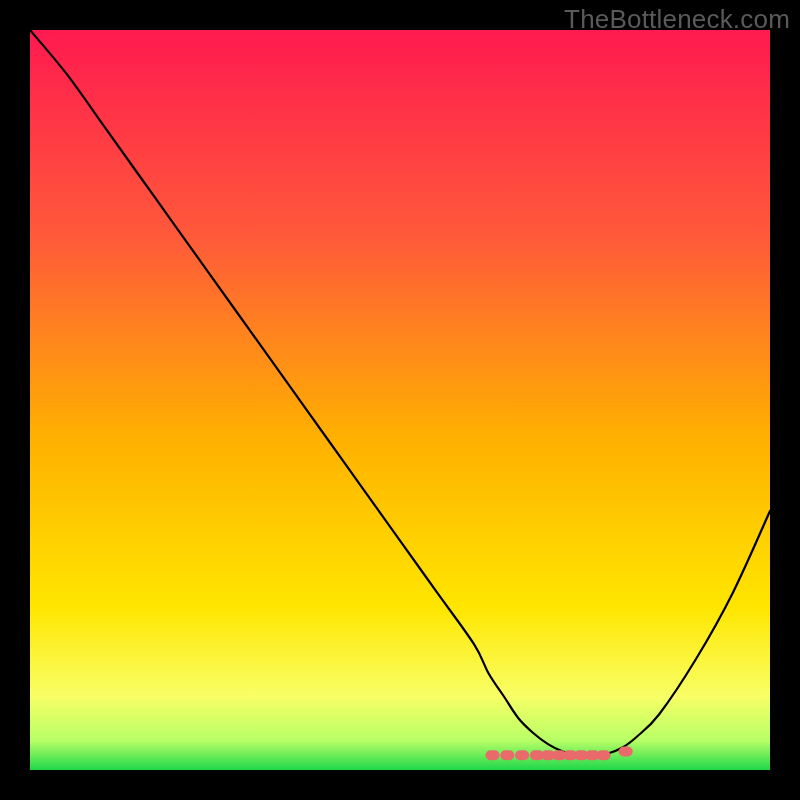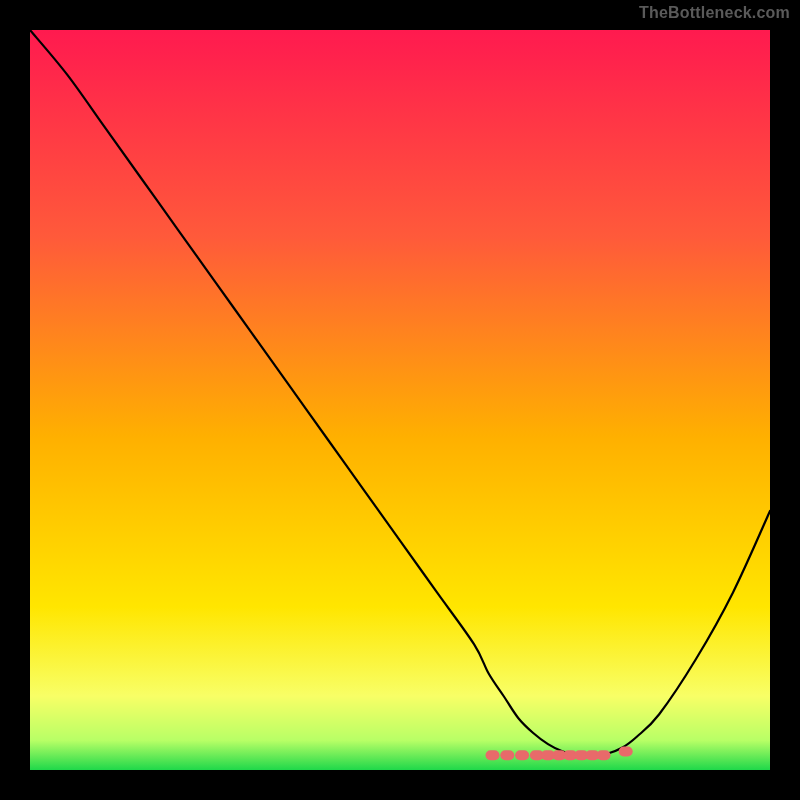--- a/index.html
+++ b/index.html
@@ -15,22 +15,22 @@
     position: relative;
     width: 800px;
     height: 800px;
     background: #000;
   }
   .watermark {
     position: absolute;
     top: 4px;
     right: 10px;
     color: #5a5a5a;
-    font-size: 16px;
-    font-weight: 700;
+    font-size: 26px;
+    font-weight: 400;
     letter-spacing: 0.2px;
     font-family: Arial, Helvetica, sans-serif;
   }
   .plot {
     position: absolute;
     left: 30px;
     top: 30px;
     width: 740px;
     height: 740px;
   }

